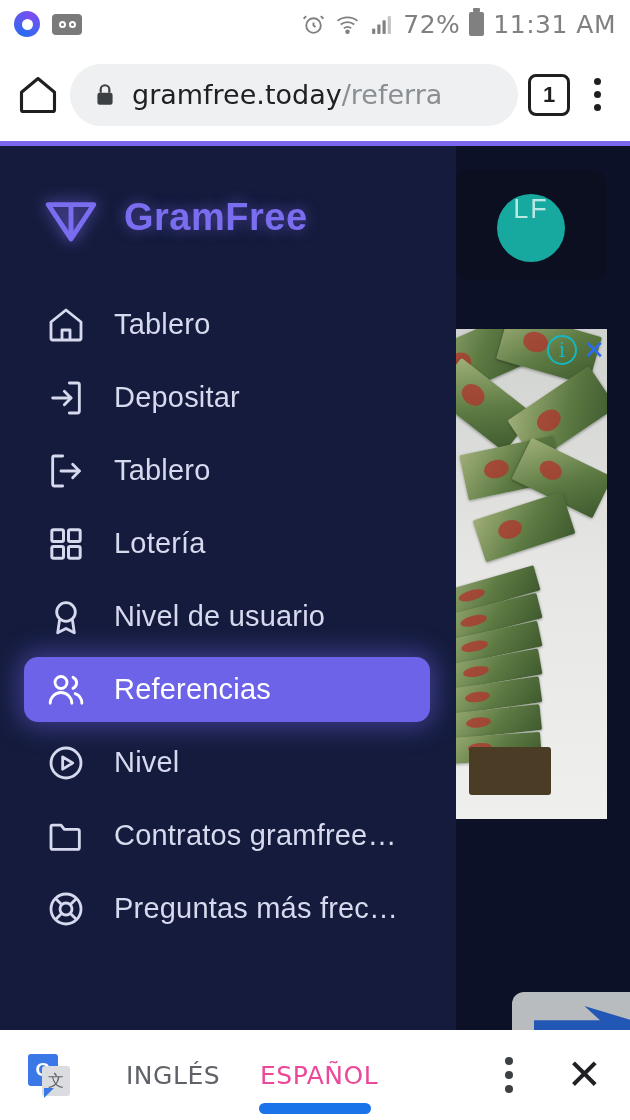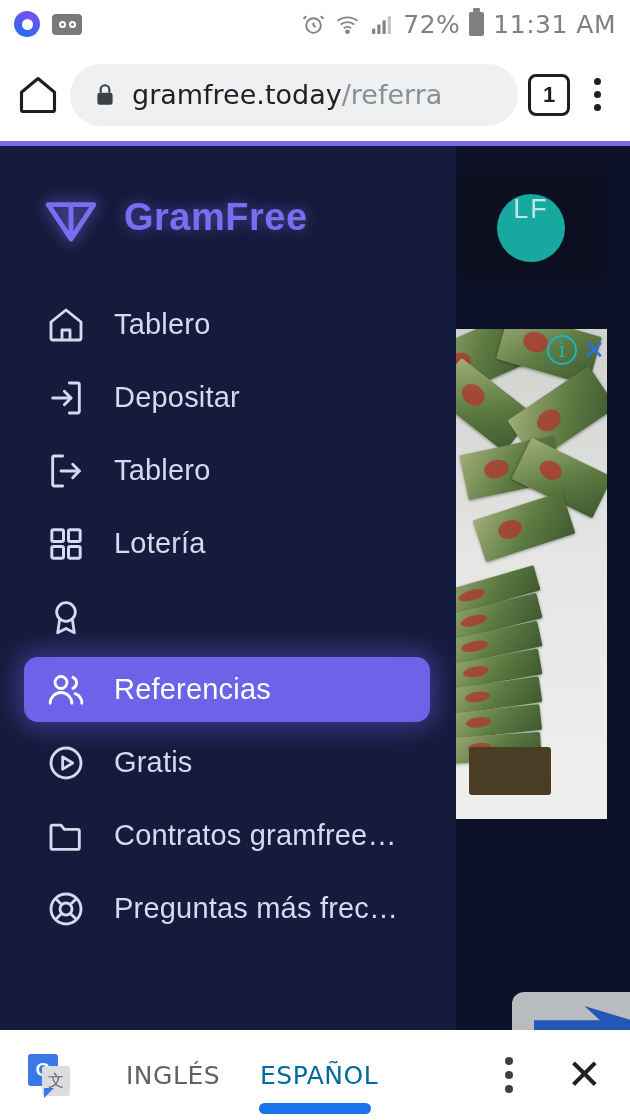--- a/index.html
+++ b/index.html
@@ -97,21 +97,21 @@
     background:#ffffff; display:flex; align-items:center; padding:0 28px; z-index:8;
   }
   #gt-icon { width:42px; height:42px; position:relative; }
   #gt-icon .blue { position:absolute; left:0; top:0; width:30px; height:32px; background:#3b78e7; border-radius:3px;
     display:flex; align-items:center; justify-content:center; color:#fff; font-size:19px; font-weight:bold;}
   #gt-icon .gray { position:absolute; left:14px; top:12px; width:28px; height:30px; background:#dadce0; border-radius:3px;
     display:flex; align-items:center; justify-content:center; color:#5f6368; font-size:16px;}
   #gt-icon .tail { position:absolute; left:16px; top:34px; width:0; height:0;
     border-left:10px solid #3b78e7; border-bottom:10px solid transparent;}
   .gt-lang { font-size:25px; color:#5f6368; letter-spacing:.5px; font-family:"DejaVu Sans", sans-serif;text-align:center;}
-  .gt-lang.sel { color:#0369a1; }
+  .gt-lang.sel { color:#ec4899; }
   #gt-kebab { margin-left:auto; display:flex; flex-direction:column; gap:6px; align-items:center; }
   #gt-kebab i { width:8px; height:8px; border-radius:50%; background:#3c4043; display:block;}
   #gt-close { margin-left:54px; font-size:42px; color:#202124; line-height:1; font-family:"DejaVu Sans", sans-serif;}
   #nav-pill { position:absolute; left:50%; transform:translateX(-50%); bottom:6px;
     width:112px; height:11px; border-radius:6px; background:#1a73e8; z-index:9;}
 </style>
 </head>
 <body>
 
 <div id="screen">
@@ -284,20 +284,21 @@
         <span class="lbl">Lotería</span>
       </div>
 
       <div class="nav-item">
         <span class="ico">
           <svg width="40" height="40" viewBox="0 0 24 24" fill="none" stroke="#d7d9ee" stroke-width="1.7" stroke-linejoin="round">
             <circle cx="12" cy="9" r="5.6"></circle>
               <path d="M8.2 13.4L7 21.5l5-2.6 5 2.6-1.2-8.1"></path>
           </svg>
         </span>
+        <span class="lbl">Nivel de usuario</span>
       </div>
 
       <div class="nav-item active">
         <span class="pill"></span>
         <span class="ico">
           <svg width="40" height="40" viewBox="0 0 24 24" fill="none" stroke="#ffffff" stroke-width="1.7" stroke-linecap="round" stroke-linejoin="round">
             <circle cx="9" cy="7.5" r="3.6"></circle>
               <path d="M2.5 20a6.5 6.5 0 0 1 13 0"></path>
             <path d="M16.2 4.4a3.6 3.6 0 0 1 0 6.6"></path>
               <path d="M17.5 14.2a6.2 6.2 0 0 1 4 5.8"></path>
@@ -306,21 +307,21 @@
         <span class="lbl">Referencias</span>
       </div>
 
       <div class="nav-item">
         <span class="ico">
           <svg width="40" height="40" viewBox="0 0 24 24" fill="none" stroke="#d7d9ee" stroke-width="1.7" stroke-linejoin="round">
             <circle cx="12" cy="12" r="9"></circle>
               <path d="M10 8.3l6 3.7-6 3.7z"></path>
           </svg>
         </span>
-        <span class="lbl">Gratis</span>
+        <span class="lbl">Nivel</span>
       </div>
 
       <div class="nav-item">
         <span class="ico">
           <svg width="40" height="40" viewBox="0 0 24 24" fill="none" stroke="#d7d9ee" stroke-width="1.7" stroke-linejoin="round">
             <path d="M3 6.5a1 1 0 0 1 1-1h5l2 2.5h8a1 1 0 0 1 1 1V19a1 1 0 0 1-1 1H4a1 1 0 0 1-1-1z"></path>
           </svg>
         </span>
         <span class="lbl">Contratos gramfree…</span>
       </div>

